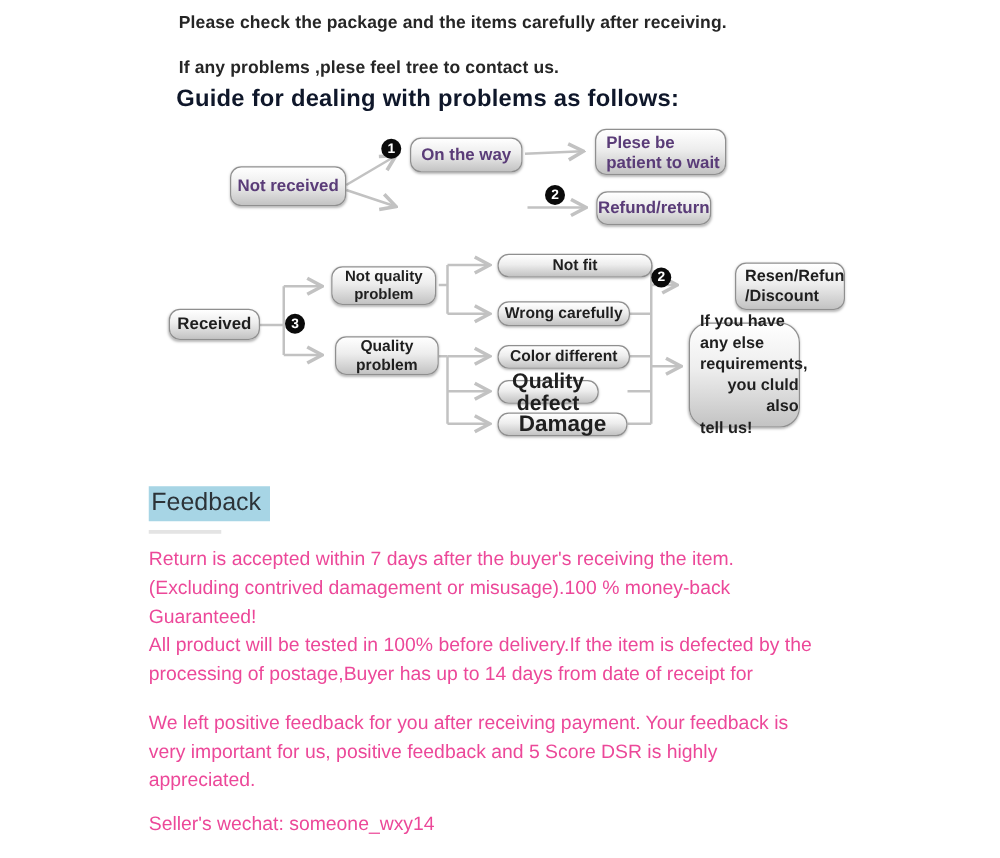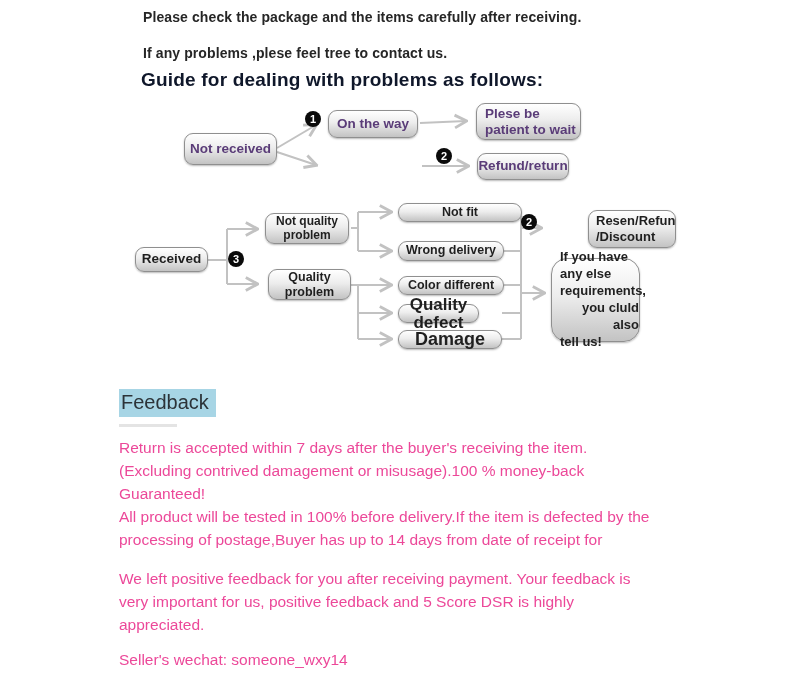--- a/index.html
+++ b/index.html
@@ -106,21 +106,21 @@
   <div class="fbox dark" style="left:265px; top:213px; width:84px; height:31px; font-size:12px; line-height:1.15;">
     <span class="ln">Not quality</span>
     <span class="ln">problem</span>
   </div>
   <div class="fbox dark" style="left:268px; top:269px; width:83px; height:31px; font-size:12.5px; line-height:1.15;">
     <span class="ln">Quality</span>
     <span class="ln">problem</span>
   </div>
 
   <div class="fbox dark" style="left:398px; top:203px; width:124px; height:19px; font-size:12.5px;">Not fit</div>
-  <div class="fbox dark" style="left:398px; top:241px; width:106px; height:20px; font-size:12.5px;">Wrong delivery</div>
+  <div class="fbox dark" style="left:398px; top:241px; width:106px; height:20px; font-size:12.5px;">Wrong carefully</div>
   <div class="fbox dark" style="left:398px; top:276px; width:106px; height:19px; font-size:12.5px;">Color different</div>
   <div class="fbox dark" style="left:398px; top:304px; width:81px; height:19px; font-size:17px;">Quality defect</div>
   <div class="fbox dark" style="left:398px; top:330px; width:104px; height:19px; font-size:18px;">Damage</div>
 
   <div class="fbox dark" style="left:548px; top:210px; width:88px; height:38px; font-size:13px; align-items:flex-start; text-align:left; padding-left:7px; line-height:1.2;margin-left:40px;">
     <span class="ln">Resen/Refun</span>
     <span class="ln">/Discount</span>
   </div>
   <div class="fbox dark" style="left:551px; top:258px; width:89px; height:84px; font-size:13px; border-radius:16px; align-items:flex-start; text-align:right; padding-left:8px; line-height:1.3;">
     <span class="ln">If you have</span>

